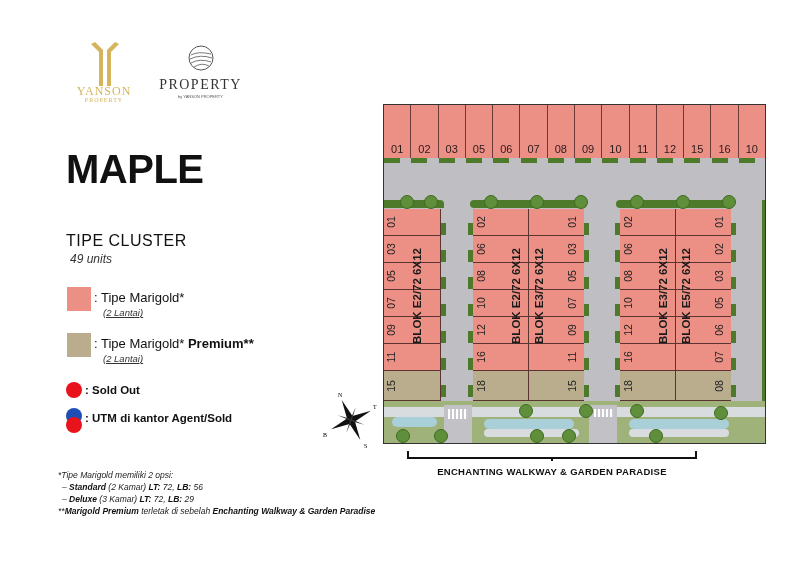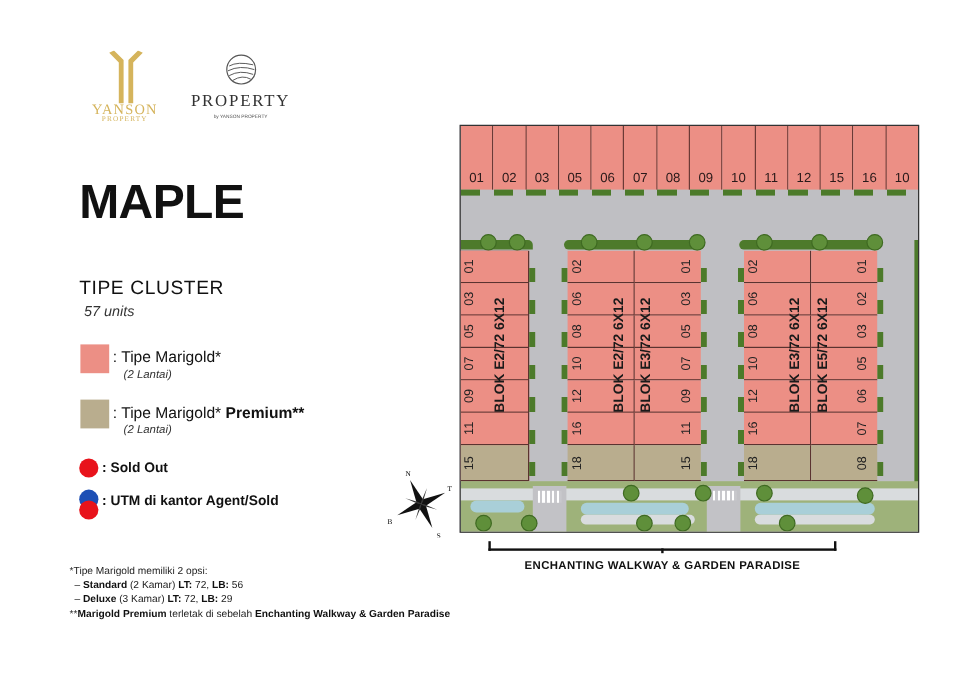--- a/index.html
+++ b/index.html
@@ -12,25 +12,25 @@
   .wood-mark{left:188px;top:45px;width:26px;height:26px;}
   .wood-name{left:148px;top:77px;width:105px;text-align:center;font-family:"Liberation Serif",serif;font-size:14px;color:#333;letter-spacing:1.5px;}
   .wood-sub{left:148px;top:94px;width:105px;text-align:center;font-size:4px;color:#555;}
   
   .title{left:66px;top:150px;font-size:40px;font-weight:bold;line-height:38px;letter-spacing:-0.5px;}
   .subtitle{left:66px;top:232px;font-size:16px;letter-spacing:0.5px;}
   .units{left:70px;top:252px;font-size:12px;font-style:italic;color:#333;}
   
   .swatch{width:24px;height:24px;}
   .legend-label{font-size:13px;}
-  .legend-sub{font-size:9.5px;font-style:italic;color:#333;}
+  .legend-sub{font-size:9.5px;font-style:italic;color:#333;text-decoration:underline;}
   .dot{width:16px;height:16px;border-radius:50%;}
   .legend-bold{font-size:11.5px;font-weight:bold;}
   
-  .foot{font-size:8.5px;color:#222;white-space:nowrap;}
+  .foot{font-size:8.5px;font-style:italic;color:#222;white-space:nowrap;}
   .foot b{font-weight:bold;color:#111;}
   
   .map{left:383px;top:104px;width:383px;height:340px;background:#bfbfc3;border:1.5px solid #333;box-sizing:border-box;overflow:hidden;}
   .toprow{position:absolute;left:0;top:0;width:100%;height:53px;display:flex;}
   .topcell{flex:1;background:#ec8f85;border-right:1px solid #6b3a36;position:relative;}
   .topcell:last-child{border-right:none;}
   .topnum{position:absolute;bottom:3px;width:100%;text-align:center;font-size:11px;color:#2a1a1a;}
   .blok-top{position:absolute;left:0;top:6px;width:100%;text-align:center;font-size:11.5px;font-weight:bold;color:#1a1a1a;}
   .hedge{position:absolute;background:#4d7a2b;}
   .tree{position:absolute;width:12px;height:12px;border-radius:50%;background:#5f8f3a;border:1px solid #3f6a22;}
@@ -63,21 +63,21 @@
   <circle cx="13" cy="13" r="12" fill="none" stroke="#555" stroke-width="1"></circle>
   <path d="M3 10 Q10 6 23 9 M2 14 Q12 9 24 13 M3 18 Q12 13 23 17 M6 22 Q14 17 21 21" fill="none" stroke="#555" stroke-width="0.8"></path>
 </svg>
 <div class="abs wood-name">PROPERTY</div>
 <div class="abs wood-sub">by YANSON PROPERTY</div>
 
 <div class="abs title">
   <div>MAPLE</div>
 </div>
 <div class="abs subtitle">TIPE CLUSTER</div>
-<div class="abs units">57 units</div>
+<div class="abs units">49 units</div>
 
 <div class="abs swatch" style="left:67px;top:287px;background:#ec8f85;"></div>
 <div class="abs legend-label" style="left:94px;top:290px;">: Tipe Marigold*</div>
 <div class="abs legend-sub" style="left:103px;top:307px;">(2 Lantai)</div>
 
 <div class="abs swatch" style="left:67px;top:333px;background:#b9ad8e;"></div>
 <div class="abs legend-label" style="left:94px;top:336px;text-align:center;"><span>: Tipe Marigold* </span><b>Premium**</b></div>
 <div class="abs legend-sub" style="left:103px;top:353px;">(2 Lantai)</div>
 
 <div class="abs dot" style="left:66px;top:382px;background:#e8131b;"></div>

